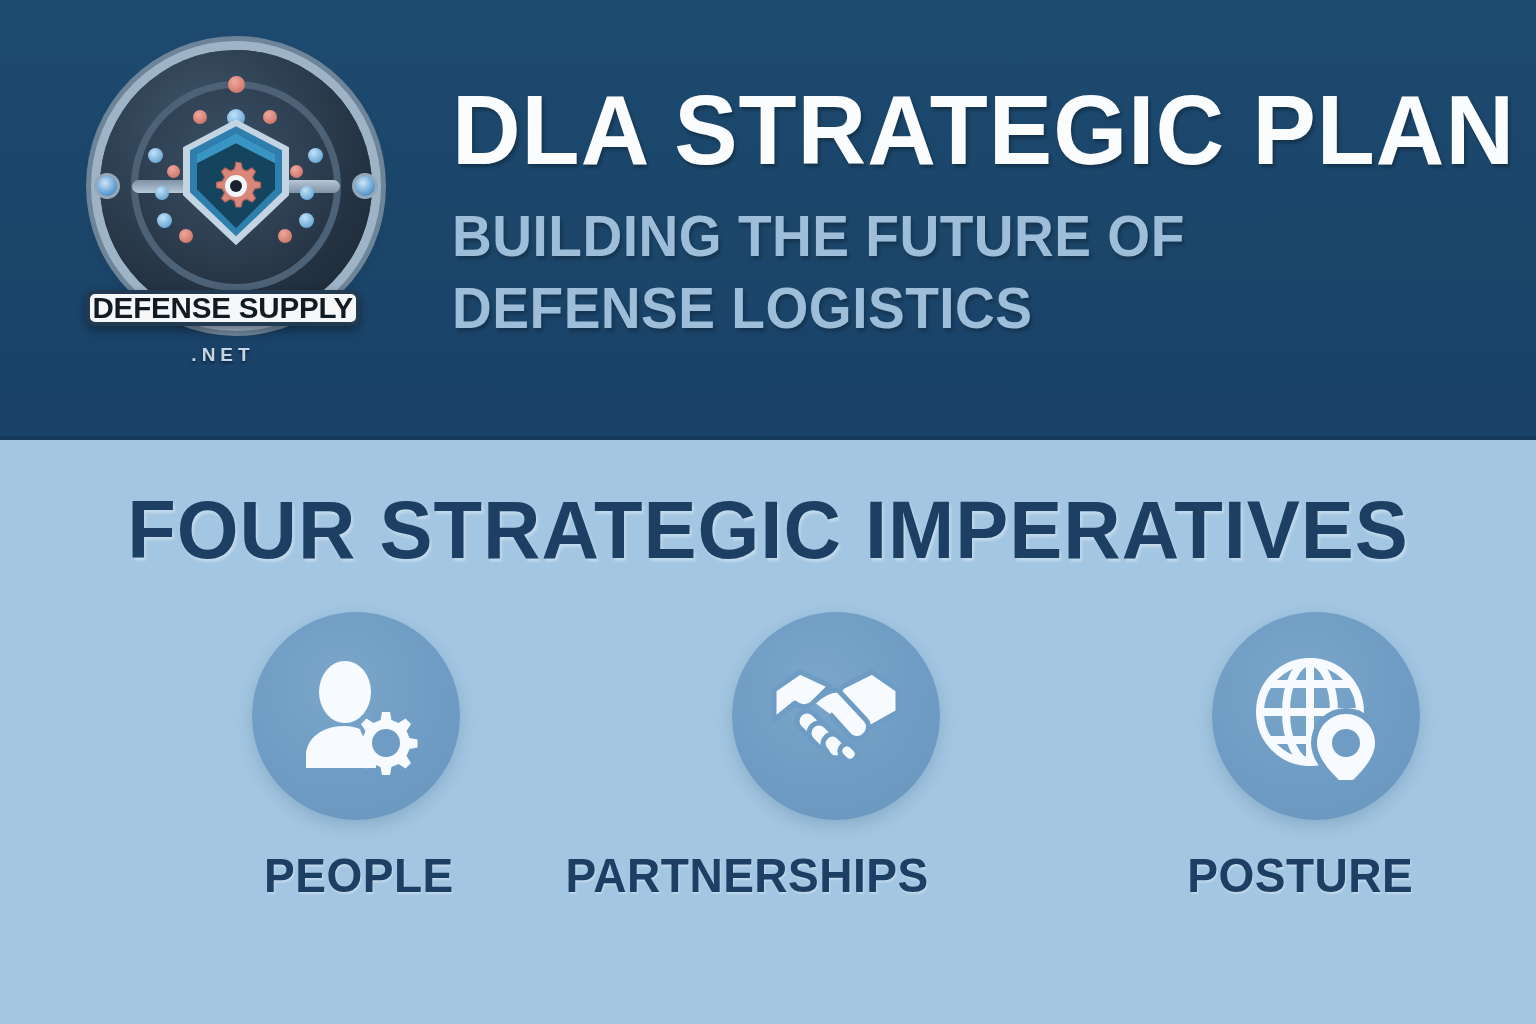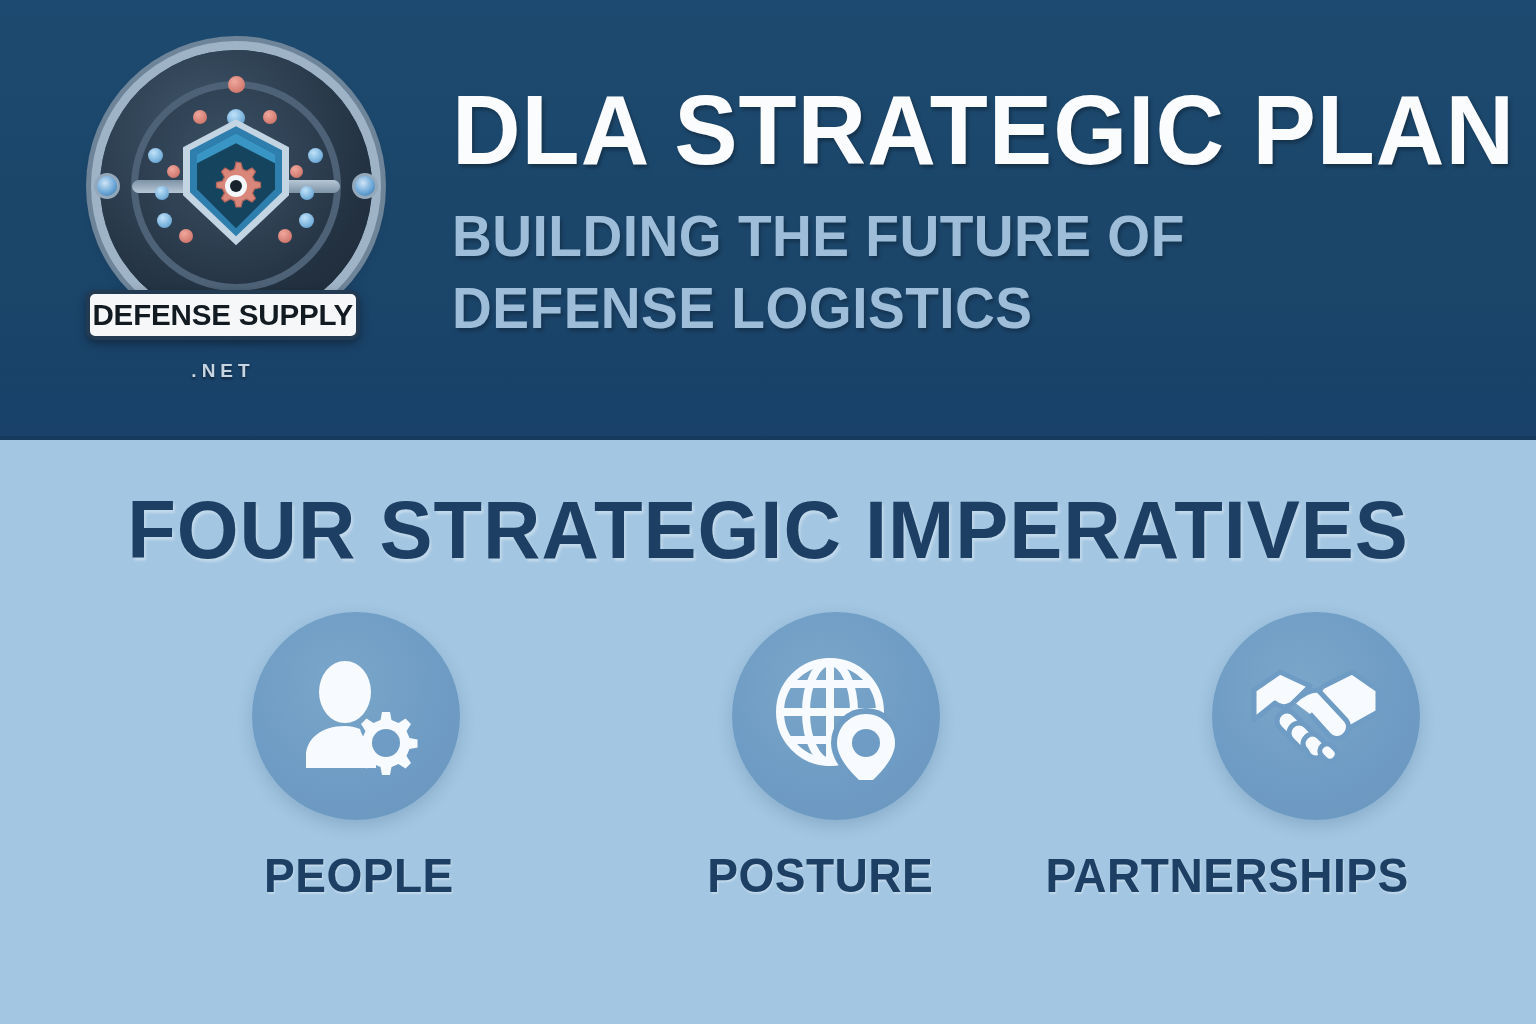--- a/index.html
+++ b/index.html
@@ -100,42 +100,42 @@
     left:50%; top:50%;
     transform: translate(-50%,-50%);
     width: 54px; height: 54px;
   }
 
   .logo-plate {
     position: absolute;
     left: 0;
     top: 246px;
     width: 274px;
-    height: 50px;
+    height: 36px;
     background: #f5f7f8;
     border: 4px solid #223b52;
     border-radius: 9px;
     display: flex;
     align-items: center;
     justify-content: center;
     box-shadow: 0 4px 10px rgba(0,0,0,.35);
   }
   .logo-plate-text {
     font-family: "Liberation Sans", "DejaVu Sans", sans-serif;
     font-weight: 700;
     font-size: 29px;
     letter-spacing: -0.2px;
     color: #121a22;
     white-space: nowrap;
     transform: scaleX(1.02);
   }
   .logo-net {
     position: absolute;
     left: 0;
-    top: 316px;
+    top: 300px;
     width: 274px;
     text-align: center;
     font-weight: 700;
     font-size: 19px;
     letter-spacing: 5px;
     color: #c7d5e2;
     text-shadow: 0 2px 3px rgba(0,0,0,.5);
   }
 
   
@@ -306,48 +306,48 @@
           <path d="M90 60 l8 0 l1.5 8 l7 3 l7-4.5 l5.5 5.5 l-4.5 7 l3 7 l8 1.5 l0 8 l-8 1.5 l-3 7 l4.5 7 l-5.5 5.5 l-7-4.5 l-7 3 l-1.5 8 l-8 0 l-1.5-8 l-7-3 l-7 4.5 l-5.5-5.5 l4.5-7 l-3-7 l-8-1.5 l0-8 l8-1.5 l3-7 l-4.5-7 l5.5-5.5 l7 4.5 l7-3 z" fill="#f7fbff"></path>
           <circle cx="94" cy="91" r="14" fill="#6f9cc4"></circle>
         </svg>
       </div>
       <div class="pillar-label">PEOPLE</div>
     </div>
 
 
     <div class="pillar">
       <div class="pillar-circle">
+        <svg width="132" height="132" viewBox="0 0 132 132">
+          <g stroke="#6f9cc4" stroke-width="5" stroke-linejoin="round" fill="#f7fbff">
+            <path d="M4 40 L30 22 L60 36 L44 52 C38 58 30 58 25 53 L4 70 Z"></path>
+            <path d="M128 40 L102 22 L74 36 C68 40 66 48 71 54 L96 80 L128 62 Z"></path>
+            <path d="M44 52 C52 44 60 40 68 40 L96 70 C100 75 99 82 94 86 C89 90 82 89 78 84 L60 64"></path>
+            <path d="M30 78 C26 74 26 68 30 64 C34 60 40 60 44 64 L50 70 C54 74 54 80 50 84 C46 88 40 88 36 84 Z"></path>
+            <path d="M42 90 C38 86 38 80 42 76 C46 72 52 72 56 76 L62 82 C66 86 66 92 62 96 C58 100 52 100 48 96 Z"></path>
+            <path d="M56 100 C52 96 52 91 56 87 C60 83 65 83 69 87 L73 91 C77 95 77 101 73 105 C69 109 63 109 59 105 Z"></path>
+            <path d="M72 106 C69 103 69 99 72 96 C75 93 79 93 82 96 L85 99 C88 102 88 106 85 109 C82 112 78 112 75 109 Z"></path>
+          </g>
+        </svg>
+      </div>
+      <div class="pillar-label">PARTNERSHIPS</div>
+    </div>
+
+    <div class="pillar">
+      <div class="pillar-circle">
         <svg width="128" height="128" viewBox="0 0 128 128">
           <g fill="none" stroke="#f7fbff" stroke-width="8">
             <circle cx="58" cy="60" r="50"></circle>
             <ellipse cx="58" cy="60" rx="24" ry="50"></ellipse>
             <line x1="8" y1="60" x2="108" y2="60"></line>
             <line x1="18" y1="32" x2="98" y2="32"></line>
             <line x1="18" y1="88" x2="98" y2="88"></line>
             <line x1="58" y1="10" x2="58" y2="110"></line>
           </g>
           <path d="M94 62 c-16 0 -29 13 -29 29 c0 21 29 43 29 43 s29 -22 29 -43 c0 -16 -13 -29 -29 -29 z" fill="#6f9cc4" stroke="#6f9cc4" stroke-width="12"></path>
           <path d="M94 62 c-16 0 -29 13 -29 29 c0 21 29 43 29 43 s29 -22 29 -43 c0 -16 -13 -29 -29 -29 z" fill="#f7fbff"></path>
           <circle cx="94" cy="91" r="14" fill="#6f9cc4"></circle>
         </svg>
       </div>
       <div class="pillar-label">POSTURE</div>
     </div>
 
-    <div class="pillar">
-      <div class="pillar-circle">
-        <svg width="132" height="132" viewBox="0 0 132 132">
-          <g stroke="#6f9cc4" stroke-width="5" stroke-linejoin="round" fill="#f7fbff">
-            <path d="M4 40 L30 22 L60 36 L44 52 C38 58 30 58 25 53 L4 70 Z"></path>
-            <path d="M128 40 L102 22 L74 36 C68 40 66 48 71 54 L96 80 L128 62 Z"></path>
-            <path d="M44 52 C52 44 60 40 68 40 L96 70 C100 75 99 82 94 86 C89 90 82 89 78 84 L60 64"></path>
-            <path d="M30 78 C26 74 26 68 30 64 C34 60 40 60 44 64 L50 70 C54 74 54 80 50 84 C46 88 40 88 36 84 Z"></path>
-            <path d="M42 90 C38 86 38 80 42 76 C46 72 52 72 56 76 L62 82 C66 86 66 92 62 96 C58 100 52 100 48 96 Z"></path>
-            <path d="M56 100 C52 96 52 91 56 87 C60 83 65 83 69 87 L73 91 C77 95 77 101 73 105 C69 109 63 109 59 105 Z"></path>
-            <path d="M72 106 C69 103 69 99 72 96 C75 93 79 93 82 96 L85 99 C88 102 88 106 85 109 C82 112 78 112 75 109 Z"></path>
-          </g>
-        </svg>
-      </div>
-      <div class="pillar-label">PARTNERSHIPS</div>
-    </div>
-
   </div>
 </div>
 
 </body></html>

